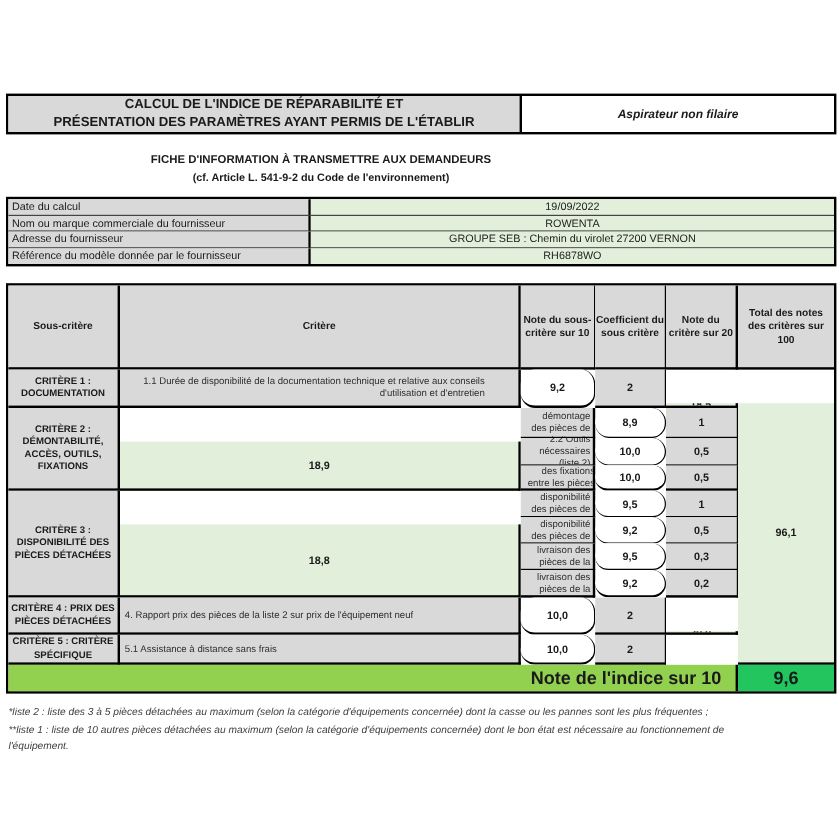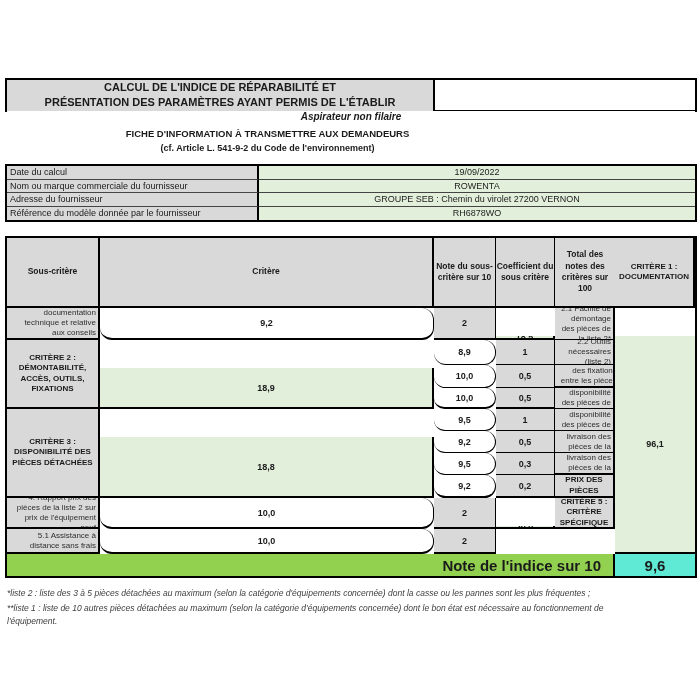--- a/index.html
+++ b/index.html
@@ -2,21 +2,21 @@
 <html><head>
 <meta charset="utf-8">
 <style>
   * { margin:0; padding:0; box-sizing:border-box; }
   html,body { width:700px; height:700px; background:#fff;
     font-family:"Liberation Sans","DejaVu Sans",sans-serif; color:#1a1a1a; }
   body { position:relative; overflow:hidden; }
 
   
   .hdr-wrap { position:absolute; left:5px; top:78px; width:692px; height:34px;
-    display:flex; border:2px solid #000;flex-direction:column; }
+    display:flex; border:2px solid #000; }
   .hdr-title { width:428px; background:#d9d9d9; border-right:2px solid #000;
     display:flex; flex-direction:column; justify-content:center; align-items:center;
     font-weight:bold; font-size:11px; line-height:1.4; text-align:center; }
   .hdr-cat { flex:1; background:#fff; display:flex; align-items:center; justify-content:center;
     font-style:italic; font-weight:600; font-size:10px; }
 
   
   .fiche { position:absolute; left:0; top:128px; width:500px; text-align:center;padding-left:35px; }
   .fiche .l1 { font-weight:bold; font-size:9.5px; }
   .fiche .l2 { font-weight:bold; font-size:9px; margin-top:4px; }
@@ -50,21 +50,21 @@
   .sub   { justify-content:flex-start; text-align:right; padding-left:4px; padding-right:2px;
            color:#2e2e2e; line-height:1.25; }
   .num   { font-weight:bold; font-size:9px; }
   .narrow-inner { display:block; max-width:300px; }
   .tot-inner { display:block; max-width:68px; }
 
   
   .bar-label { grid-column:1/6; background:#92d050; border-right:2px solid #000;
     display:flex; align-items:center; justify-content:flex-end; padding-right:12px;
     font-weight:bold; font-size:15px; }
-  .bar-value { grid-column:6; background:#5eead4; display:flex; align-items:center;
+  .bar-value { grid-column:6; background:#22c55e; display:flex; align-items:center;
     justify-content:center; font-weight:bold; font-size:15px; }
 
   
   .notes { position:absolute; left:7px; top:587px; width:648px;
     font-style:italic; font-size:8.5px; color:#3d3d3d; line-height:1.6; }
   .notes p { margin-bottom:1px; }
 </style>
 </head>
 <body>
 
@@ -91,20 +91,21 @@
   <div class="lbl last">Référence du modèle donnée par le fournisseur</div>
   <div class="val last">RH6878WO</div>
 </div>
 
 <div class="tbl">
 
   <div class="c gray hcell br2 bb2">Sous-critère</div>
   <div class="c gray hcell br2 bb2">Critère</div>
   <div class="c gray hcell bb2">Note du sous-critère sur 10</div>
   <div class="c gray hcell bb2">Coefficient du sous critère</div>
+  <div class="c gray hcell br2 bb2">Note du critère sur 20</div>
   <div class="c gray hcell brn bb2">
     <span class="tot-inner">Total des notes des critères sur 100</span>
   </div>
 
   <div class="c gray crit br2 bb2">CRITÈRE 1 : DOCUMENTATION</div>
   <div class="c gray sub br2 bb2">
     <span class="narrow-inner">1.1 Durée de disponibilité de la documentation technique et relative aux conseils d'utilisation et d'entretien</span>
   </div>
   <div class="c white num bb2">9,2</div>
   <div class="c gray num bb2">2</div>

